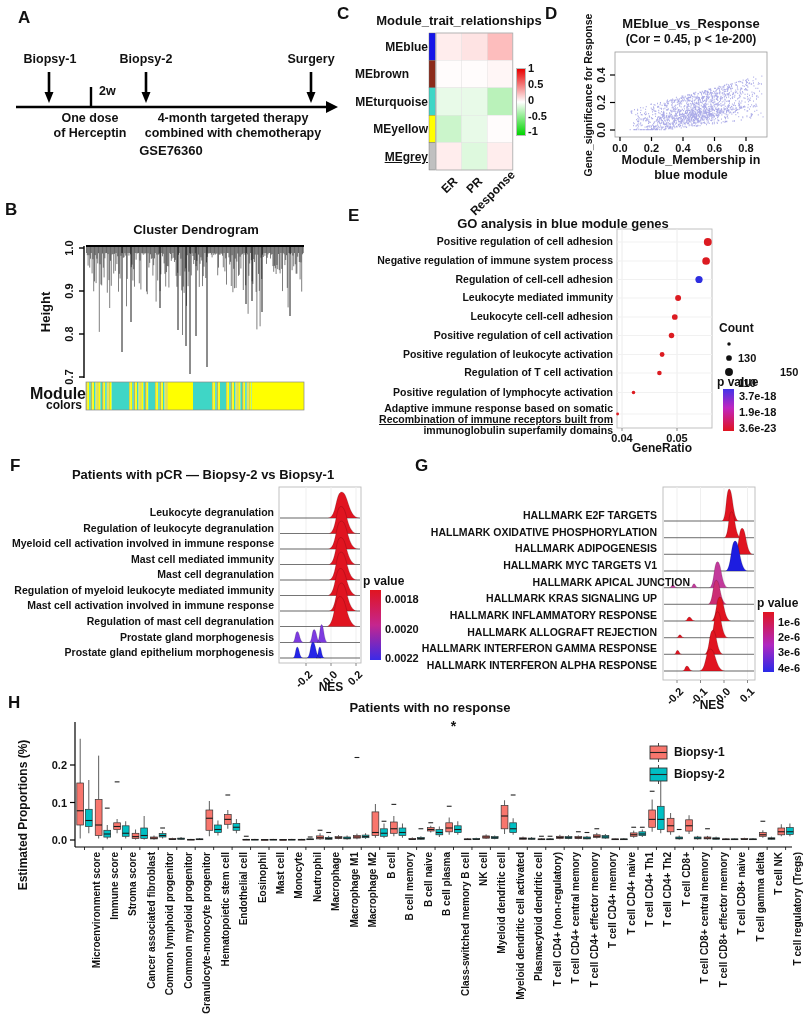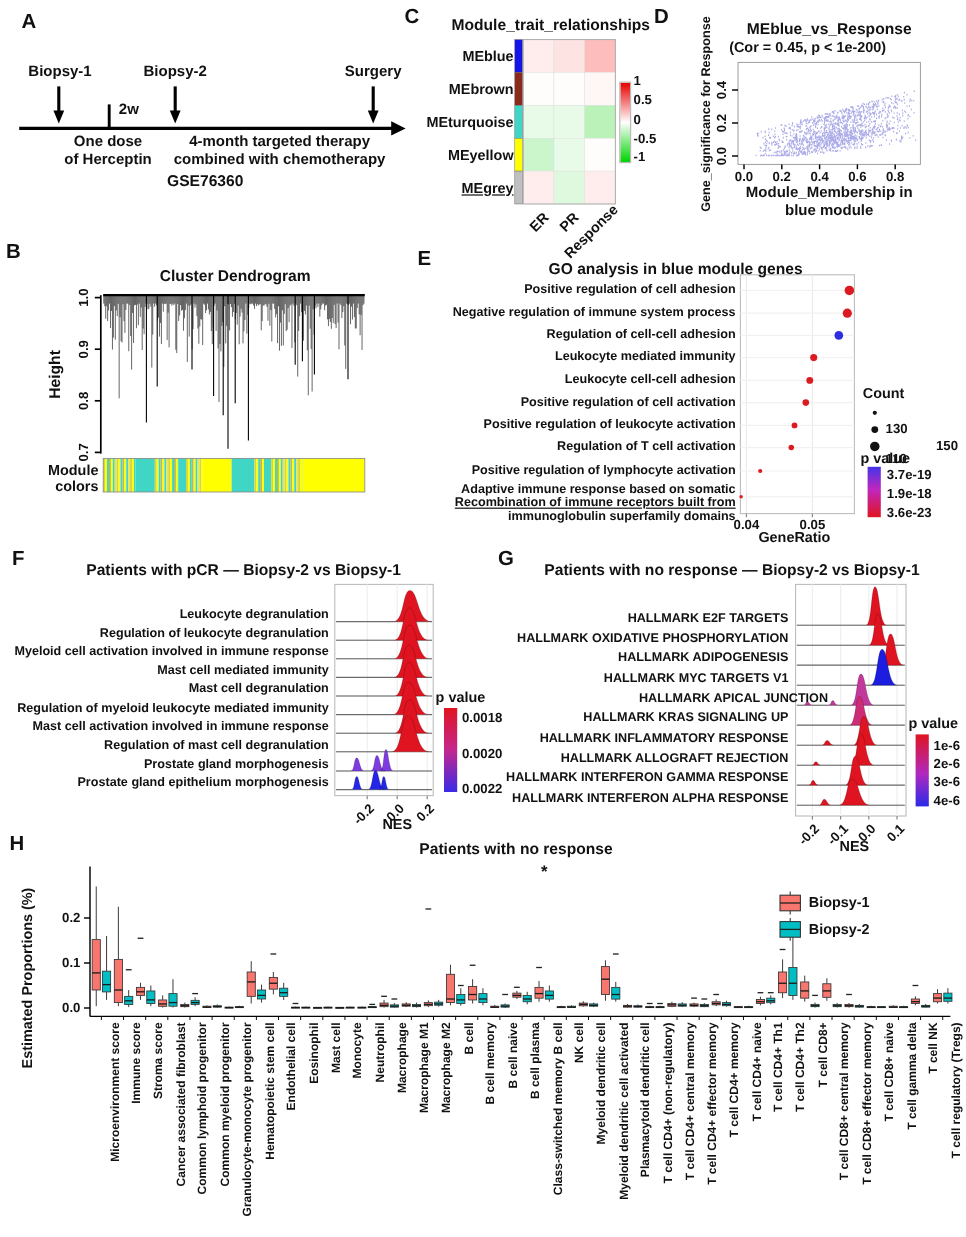--- a/index.html
+++ b/index.html
@@ -655,51 +655,50 @@
   <div class="t12 ctr" style="left:106px;top:52px;width:80px">Biopsy-2</div>
   <div class="t12 ctr" style="left:271px;top:52px;width:80px">Surgery</div>
   <div class="t12" style="left:99px;top:84px;width:30px">2w</div>
   <div class="t12 ctr" style="left:20px;top:111px;width:140px">One dose</div>
   <div class="t12 ctr" style="left:20px;top:126px;width:140px">of Herceptin</div>
   <div class="t12 ctr" style="left:133px;top:111px;width:200px">4-month targeted therapy</div>
   <div class="t12 ctr" style="left:133px;top:126px;width:200px">combined with chemotherapy</div>
   <div class="ptitle ctr" style="left:111px;top:143px;width:120px">GSE76360</div>
 
   <div class="ptitle ctr" style="left:96px;top:222px;width:200px">Cluster Dendrogram</div>
-  <div class="rt" style="left:30px;top:385px;width:52px;font-size:12px">Module</div>
+  <div class="rt" style="left:30px;top:385px;width:52px;font-size:16px">Module</div>
   <div class="rt" style="left:30px;top:398px;width:52px;font-size:12px">colors</div>
 
   <div class="ptitle ctr" style="left:349px;top:13px;width:220px">Module_trait_relationships</div>
 
   <div class="ptitle ctr" style="left:591px;top:16px;width:200px">MEblue_vs_Response</div>
-  <div class="ctr" style="left:573px;top:32px;width:200px;font-size:12px">(Cor = 0.45, p &lt; 1e-200)</div>
+  <div class="ctr" style="left:591px;top:32px;width:200px;font-size:12px">(Cor = 0.45, p &lt; 1e-200)</div>
   <div class="t12 ctr" style="left:610px;top:153px;width:162px">Module_Membership in</div>
   <div class="t12 ctr" style="left:610px;top:168px;width:162px">blue module</div>
 
   <div class="ptitle ctr" style="left:413px;top:216px;width:300px">GO analysis in blue module genes</div>
   <div class="ctr" style="left:602px;top:441px;width:120px;font-size:12px">GeneRatio</div>
   <div style="left:719px;top:321px;width:60px;font-size:12px">Count</div>
   <div style="left:717px;top:375px;width:60px;font-size:12px">p value</div>
 
   <div class="ptitle ctr" style="left:28px;top:467px;width:350px">Patients with pCR — Biopsy-2 vs Biopsy-1</div>
   <div class="ctr" style="left:301px;top:680px;width:60px;font-size:12px">NES</div>
   <div style="left:363px;top:574px;width:60px;font-size:12px">p value</div>
 
-  <div class="ptitle ctr" style="left:435px;top:467px;width:350px">Patients with no response — Biopsy-2 vs Biopsy-1</div>
   <div class="ctr" style="left:682px;top:698px;width:60px;font-size:12px">NES</div>
   <div style="left:757px;top:596px;width:60px;font-size:12px">p value</div>
 
   <div class="ptitle ctr" style="left:280px;top:700px;width:300px">Patients with no response</div>
   <div style="left:674px;top:745px;width:80px;font-size:12px">Biopsy-1</div>
   <div style="left:674px;top:767px;width:80px;font-size:12px">Biopsy-2</div>
 </div>
 
 <div id="labels">
     <div class="rt" style="left: 336px; top: 40px; width: 92px; font-size: 12px;">MEblue</div>
-    <div class="rt" style="left: 336px; top: 67.4px; width: 92px; font-size: 12px;">MEbrown</div>
+    <div class="rt" style="left: 336px; top: 67.4px; width: 92px; font-size: 12px; text-align: center;">MEbrown</div>
     <div class="rt" style="left: 336px; top: 94.8px; width: 92px; font-size: 12px;">MEturquoise</div>
     <div class="rt" style="left: 336px; top: 122.2px; width: 92px; font-size: 12px;">MEyellow</div>
     <div class="rt" style="left: 336px; top: 149.6px; width: 92px; font-size: 12px; text-decoration: underline;">MEgrey</div>
     <div class="t11 rt rot45" style="left: 402.8px; top: 175px; width: 48px; font-size: 12px;">ER</div>
     <div class="t11 rt rot45" style="left: 428.4px; top: 175px; width: 48px; font-size: 12px;">PR</div>
     <div class="t11 rt rot45" style="left: 454px; top: 175px; width: 48px; font-size: 12px;">Response</div>
     <div class="" style="left: 516px; top: 68px; width: 8px; height: 66px; background: linear-gradient(rgb(232, 0, 0), rgb(255, 255, 255) 50%, rgb(0, 212, 0)); border: 1px solid rgb(187, 187, 187);"></div>
     <div class="t11" style="left: 528px; top: 62px; width: 30px;">1</div>
     <div class="t11" style="left: 528px; top: 78px; width: 30px;">0.5</div>
     <div class="t11" style="left: 528px; top: 93.5px; width: 30px;">0</div>
@@ -721,21 +720,21 @@
     <div class="t10 rt" style="left: 340px; top: 386.5px; width: 273px;">Positive regulation of lymphocyte activation</div>
     <div class="t10 rt" style="left: 340px; top: 403px; width: 273px; text-align: right;">Adaptive immune response based on somatic</div>
     <div class="t10 rt" style="left: 340px; top: 414px; width: 273px; text-decoration: underline;">Recombination of immune receptors built from</div>
     <div class="t10 rt" style="left: 340px; top: 425px; width: 273px;">immunoglobulin superfamily domains</div>
     <div class="t11 ctr" style="left: 606px; top: 432px; width: 32px;">0.04</div>
     <div class="t11 ctr" style="left: 661px; top: 432px; width: 32px;">0.05</div>
     <div class="t11" style="left: 738px; top: 338px; width: 36px; margin-top: 39px;">110</div>
     <div class="t11" style="left: 738px; top: 352px; width: 36px;">130</div>
     <div class="t11" style="left: 738px; top: 366px; width: 36px; margin-left: 42px;">150</div>
     <div class="" style="left: 723px; top: 389px; width: 11px; height: 42px; background: linear-gradient(rgb(67, 52, 232), rgb(192, 38, 192) 45%, rgb(224, 20, 32));"></div>
-    <div class="t11" style="left: 739px; top: 390px; width: 50px;">3.7e-19</div>
+    <div class="t11" style="left: 739px; top: 390px; width: 50px;">3.7e-18</div>
     <div class="t11" style="left: 739px; top: 406px; width: 50px;">1.9e-18</div>
     <div class="t11" style="left: 739px; top: 422px; width: 50px;">3.6e-23</div>
     <div class="t10 rt" style="left: 0px; top: 507px; width: 274px;">Leukocyte degranulation</div>
     <div class="t10 rt" style="left: 0px; top: 522.5px; width: 274px;">Regulation of leukocyte degranulation</div>
     <div class="t10 rt" style="left: 0px; top: 538px; width: 274px;">Myeloid cell activation involved in immune response</div>
     <div class="t10 rt" style="left: 0px; top: 553.5px; width: 274px;">Mast cell mediated immunity</div>
     <div class="t10 rt" style="left: 0px; top: 569px; width: 274px;">Mast cell degranulation</div>
     <div class="t10 rt" style="left: 0px; top: 584.5px; width: 274px;">Regulation of myeloid leukocyte mediated immunity</div>
     <div class="t10 rt" style="left: 0px; top: 600px; width: 274px;">Mast cell activation involved in immune response</div>
     <div class="t10 rt" style="left: 0px; top: 615.5px; width: 274px;">Regulation of mast cell degranulation</div>

